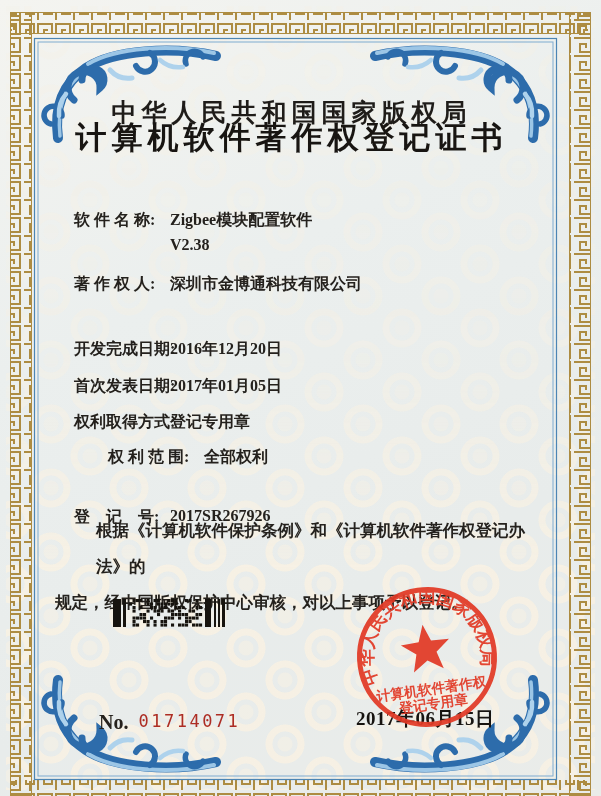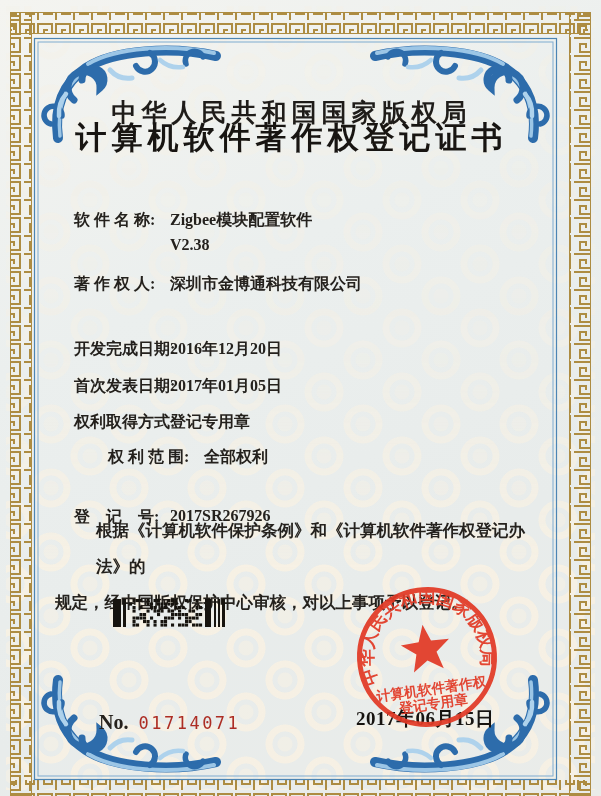--- a/index.html
+++ b/index.html
@@ -37,21 +37,21 @@
   .field-row{position:absolute;left:74px;display:flex;font-size:16px;font-weight:bold;color:#24211d;white-space:nowrap;}
   .field-row .lab{width:96px;flex:none;}
   .field-row .val{margin-left:0;}
   .val2{display:block;margin-top:5px;}
   .statement{
     position:absolute;left:55px;top:513px;width:482px;
     font-size:16.5px;font-weight:bold;line-height:36px;color:#25221e;
   }
   .statement .l1{padding-left:41px;}
   .barcode{position:absolute;left:113px;top:598px;z-index:4;}
-  .serial{position:absolute;left:99px;top:711px;display:flex;align-items:center;z-index:4;}
+  .serial{position:absolute;left:99px;top:711px;display:flex;align-items:flex-start;z-index:4;}
   .serial .no{font-size:20px;font-weight:bold;color:#26221d;margin-right:10px;}
   .serial .num{font-family:"DejaVu Sans Mono",monospace;font-size:17px;letter-spacing:2.5px;color:#ad2d24;}
   .issue-date{
     position:absolute;left:356px;top:706px;font-size:19px;font-weight:bold;
     letter-spacing:.5px;color:#161310;z-index:4;white-space:nowrap;
   }
   .seal{position:absolute;left:356px;top:586px;width:142px;height:142px;z-index:5;
         transform:rotate(-8deg);opacity:.93;}
   .seal text{font-family:"Liberation Serif","DejaVu Serif",serif;font-weight:bold;}
 </style>

